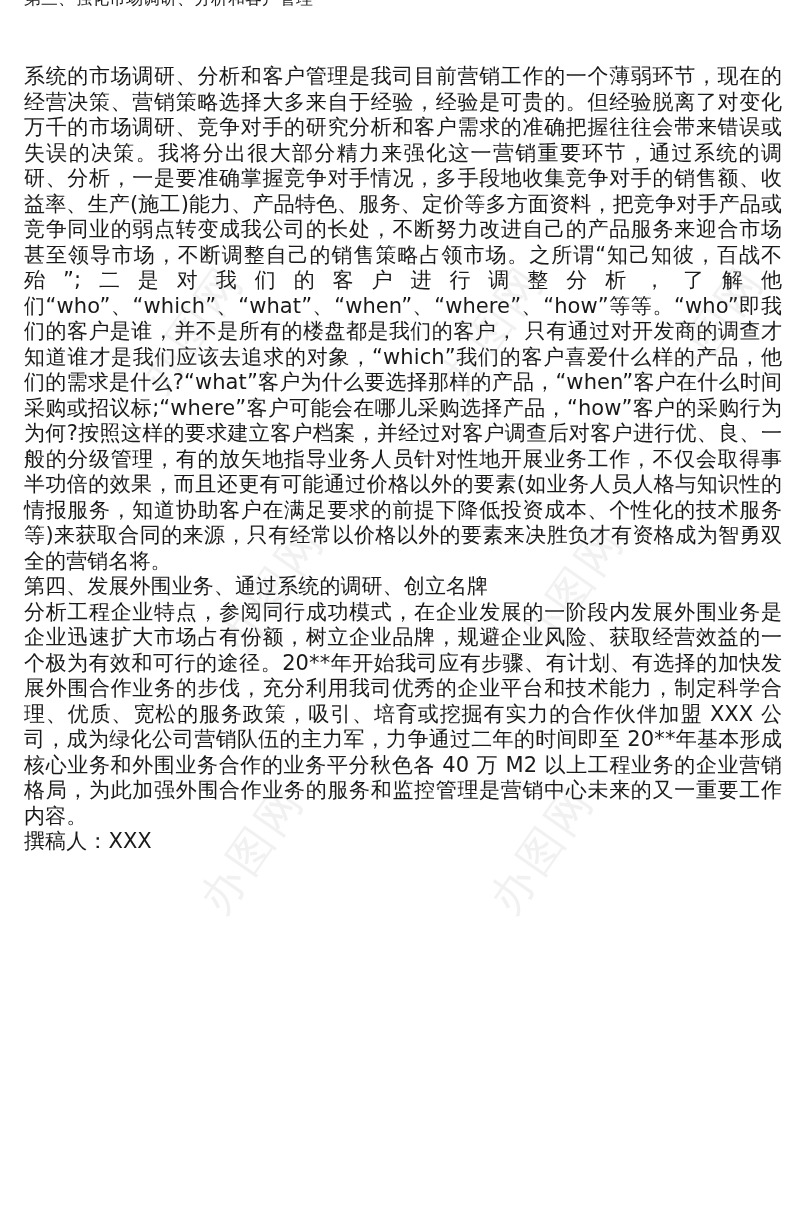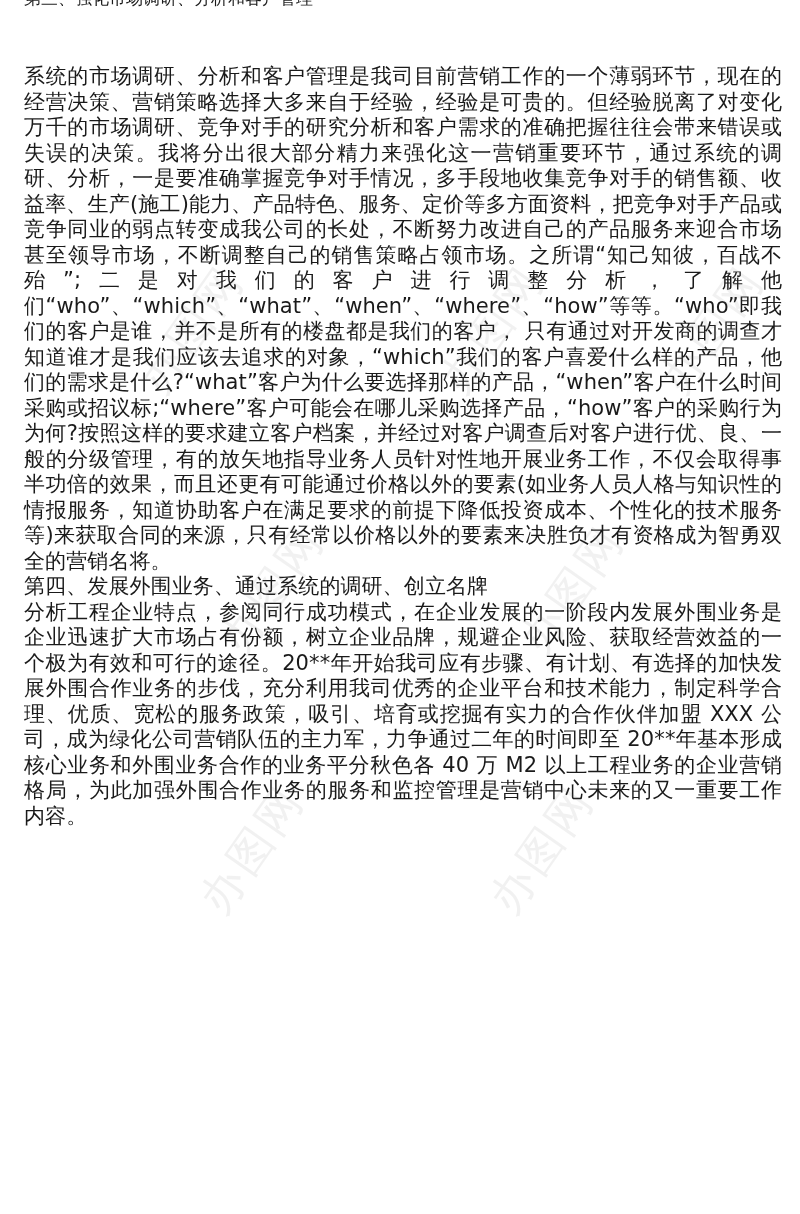--- a/index.html
+++ b/index.html
@@ -68,20 +68,21 @@
 <body>
 
 <div class="page">
 
   <div class="cut-heading">第三、强化市场调研、分析和客户管理</div>
 
   <div class="content">
     <p class="para">系统的市场调研、分析和客户管理是我司目前营销工作的一个薄弱环节，现在的经营决策、营销策略选择大多来自于经验，经验是可贵的。但经验脱离了对变化万千的市场调研、竞争对手的研究分析和客户需求的准确把握往往会带来错误或失误的决策。我将分出很大部分精力来强化这一营销重要环节，通过系统的调研、分析，一是要准确掌握竞争对手情况，多手段地收集竞争对手的销售额、收益率、生产(施工)能力、产品特色、服务、定价等多方面资料，把竞争对手产品或竞争同业的弱点转变成我公司的长处，不断努力改进自己的产品服务来迎合市场甚至领导市场，不断调整自己的销售策略占领市场。之所谓“知己知彼，百战不殆”;二是对我们的客户进行调整分析，了解他们“who”、“which”、“what”、“when”、“where”、“how”等等。“who”即我们的客户是谁，并不是所有的楼盘都是我们的客户， 只有通过对开发商的调查才知道谁才是我们应该去追求的对象，“which”我们的客户喜爱什么样的产品，他们的需求是什么?“what”客户为什么要选择那样的产品，“when”客户在什么时间采购或招议标;“where”客户可能会在哪儿采购选择产品，“how”客户的采购行为为何?按照这样的要求建立客户档案，并经过对客户调查后对客户进行优、良、一般的分级管理，有的放矢地指导业务人员针对性地开展业务工作，不仅会取得事半功倍的效果，而且还更有可能通过价格以外的要素(如业务人员人格与知识性的情报服务，知道协助客户在满足要求的前提下降低投资成本、个性化的技术服务等)来获取合同的来源，只有经常以价格以外的要素来决胜负才有资格成为智勇双全的营销名将。</p>
     <p class="para">第四、发展外围业务、通过系统的调研、创立名牌</p>
     <p class="para">分析工程企业特点，参阅同行成功模式，在企业发展的一阶段内发展外围业务是企业迅速扩大市场占有份额，树立企业品牌，规避企业风险、获取经营效益的一个极为有效和可行的途径。20**年开始我司应有步骤、有计划、有选择的加快发展外围合作业务的步伐，充分利用我司优秀的企业平台和技术能力，制定科学合理、优质、宽松的服务政策，吸引、培育或挖掘有实力的合作伙伴加盟 XXX 公司，成为绿化公司营销队伍的主力军，力争通过二年的时间即至 20**年基本形成核心业务和外围业务合作的业务平分秋色各 40 万 M2 以上工程业务的企业营销格局，为此加强外围合作业务的服务和监控管理是营销中心未来的又一重要工作内容。</p>
+    <p class="para">撰稿人：XXX</p>
   </div>
 
   <div class="watermark-layer">
     <span class="wm" style="left:120px;top:300px;">办图网</span>
     <span class="wm" style="left:420px;top:300px;">办图网</span>
     <span class="wm" style="left:640px;top:300px;">办图网</span>
     <span class="wm" style="left:200px;top:560px;">办图网</span>
     <span class="wm" style="left:500px;top:560px;">办图网</span>
     <span class="wm" style="left:180px;top:820px;">办图网</span>
     <span class="wm" style="left:470px;top:820px;">办图网</span>

